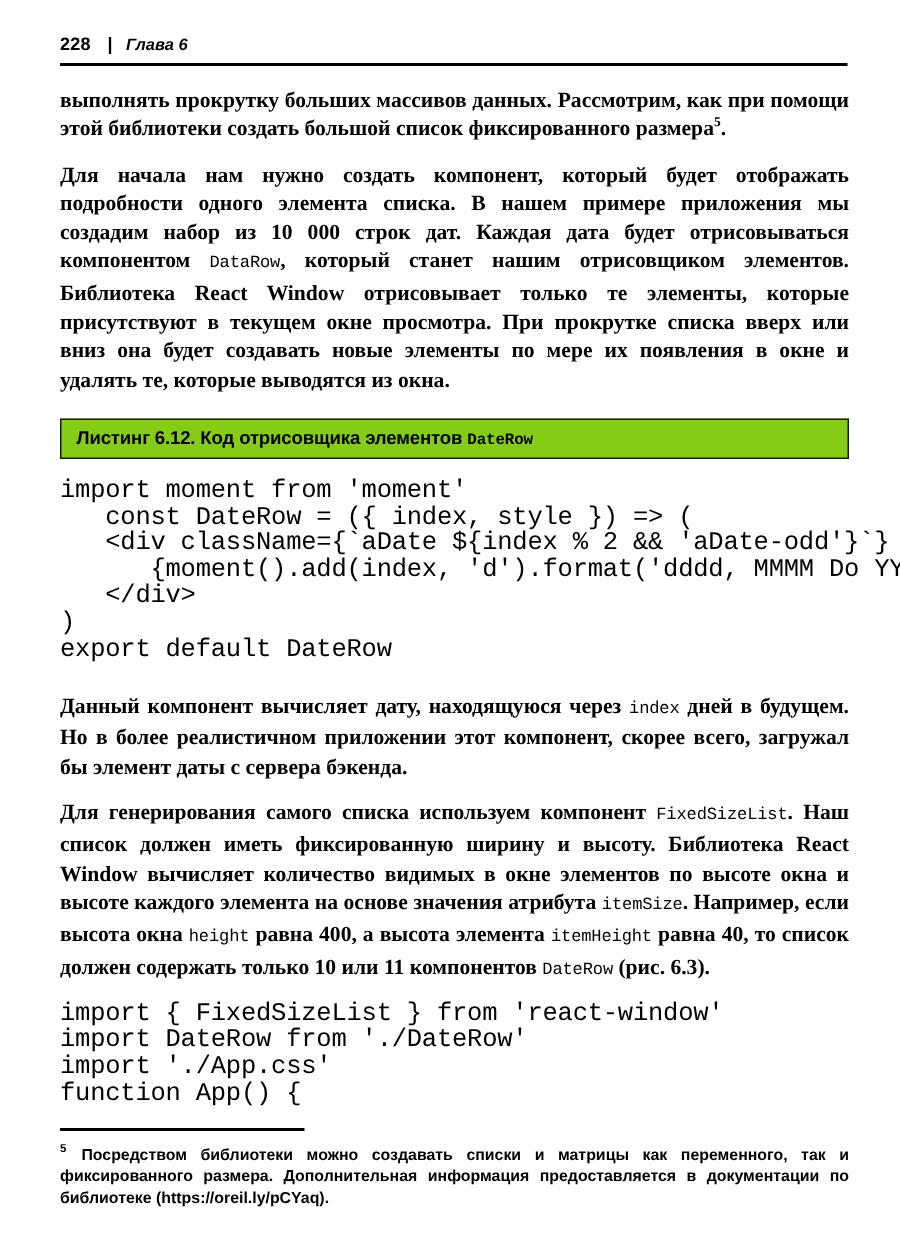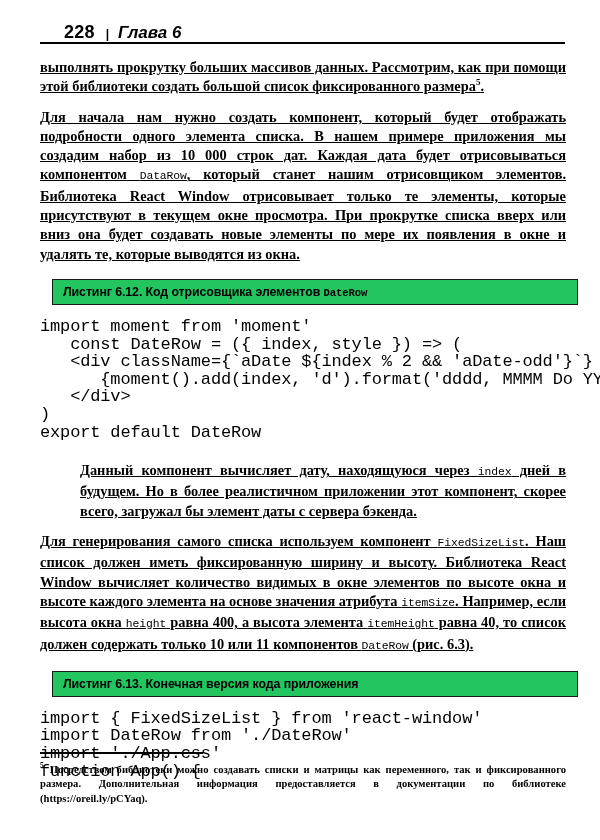--- a/index.html
+++ b/index.html
@@ -29,33 +29,32 @@
     position: absolute;
     left: 40px;
     top: 22px;
     width: 525px;
     display: flex;
     align-items: baseline;
     font-family: "Liberation Sans", sans-serif;
   }
   .rh-page-number {
     font-weight: bold;
-    font-size: 18px;
+    font-size: 12px;
     letter-spacing: 0.2px;
-    margin-left: 24px;
   }
   .rh-sep {
     font-weight: bold;
     font-size: 12px;
     margin: 0 9px 0 11px;
   }
   .rh-chapter {
     font-style: italic;
     font-weight: bold;
-    font-size: 17px;
+    font-size: 11px;
   }
   .head-rule {
     position: absolute;
     left: 40px;
     top: 42px;
     width: 525px;
     height: 1.6px;
     background: #000;
   }
 
@@ -67,43 +66,42 @@
     width: 526px;
   }
   p.body {
     margin: 0 0 11px 0;
     font-size: 14.4px;
     line-height: 19.3px;
     text-align: justify;
     font-weight: bold;
     font-family: "Liberation Serif", serif;
     hyphens: manual;
-    text-decoration: underline;
   }
   p.body:last-child { margin-bottom: 0; }
   .mono-inline {
     font-family: "Liberation Mono", monospace;
     font-size: 11.4px;
     font-weight: normal;
     letter-spacing: -0.1px;
   }
   sup.fn-ref {
     font-size: 9px;
     vertical-align: super;
     line-height: 0;
   }
 
   
   .listing-caption {
     box-sizing: border-box;
     border: 1.1px solid #1a1a1a;
     padding: 5px 10px 5px 10px;
-    margin: 15px 0 13px 12px;
+    margin: 15px 0 13px 0;
     width: 526px;
-    background: #22c55e;
+    background: #84cc16;
   }
   .listing-caption-text {
     font-family: "Liberation Sans", sans-serif;
     font-weight: bold;
     font-size: 12.4px;
     letter-spacing: -0.1px;
     white-space: nowrap;
   }
   .listing-caption-text .mono-cap {
     font-family: "Liberation Mono", monospace;
@@ -129,21 +127,21 @@
     top: 752px;
     width: 526px;
   }
   .footnote-rule {
     width: 163px;
     height: 1.5px;
     background: #000;
     margin-bottom: 9px;
   }
   .footnote-text {
-    font-family: Liberation Serif, serif;
+    font-family: Liberation Sans, sans-serif;
     font-size: 10.6px;
     line-height: 14.6px;
     text-align: justify;
     font-weight: bold;
   }
   .footnote-text sup {
     font-size: 7.6px;
     vertical-align: super;
     line-height: 0;
     margin-right: 1px;
@@ -176,28 +174,25 @@
     </div>
 
     <pre class="code">import moment from 'moment'
    const DateRow = ({ index, style }) =&gt; (
    &lt;div className={`aDate ${index % 2 &amp;&amp; 'aDate-odd'}`} style={style}&gt;
       {moment().add(index, 'd').format('dddd, MMMM Do YYYY')}
    &lt;/div&gt;
 )
 export default DateRow</pre>
 
-    <p class="body" style="margin-top:20px;margin-left:40px;"><span>Данный компонент вычисляет дату, находящуюся через </span><span class="mono-inline">index</span><span> дней в будущем. Но в более реалистичном приложении этот компонент, скорее всего, загружал бы элемент даты с сервера бэкенда.</span></p>
+    <p class="body" style="margin-top:20px;"><span>Данный компонент вычисляет дату, находящуюся через </span><span class="mono-inline">index</span><span> дней в будущем. Но в более реалистичном приложении этот компонент, скорее всего, загружал бы элемент даты с сервера бэкенда.</span></p>
 
     <p class="body"><span>Для генерирования самого списка используем компонент </span><span class="mono-inline">FixedSizeList</span><span>. Наш список должен иметь фиксированную ширину и высоту. Библиотека React Window вычисляет количество видимых в окне элементов по высоте окна и высоте каждого элемента на основе значения атрибута </span><span class="mono-inline">itemSize</span><span>. Например, если высота окна </span><span class="mono-inline">height</span><span> равна 400, а высота элемента </span><span class="mono-inline">itemHeight</span><span> равна 40, то список должен содержать только 10 или 11 компонентов </span><span class="mono-inline">DateRow</span><span> (рис. 6.3).</span></p>
 
 
-    <div class="listing-caption">
-      <div class="listing-caption-text">Листинг 6.13. Конечная версия кода приложения</div>
-    </div>
 
     <pre class="code">import { FixedSizeList } from 'react-window'
 import DateRow from './DateRow'
 import './App.css'
 function App() {</pre>
 
   </div>
 
   <div class="footnote-area">
     <div class="footnote-rule"></div>

